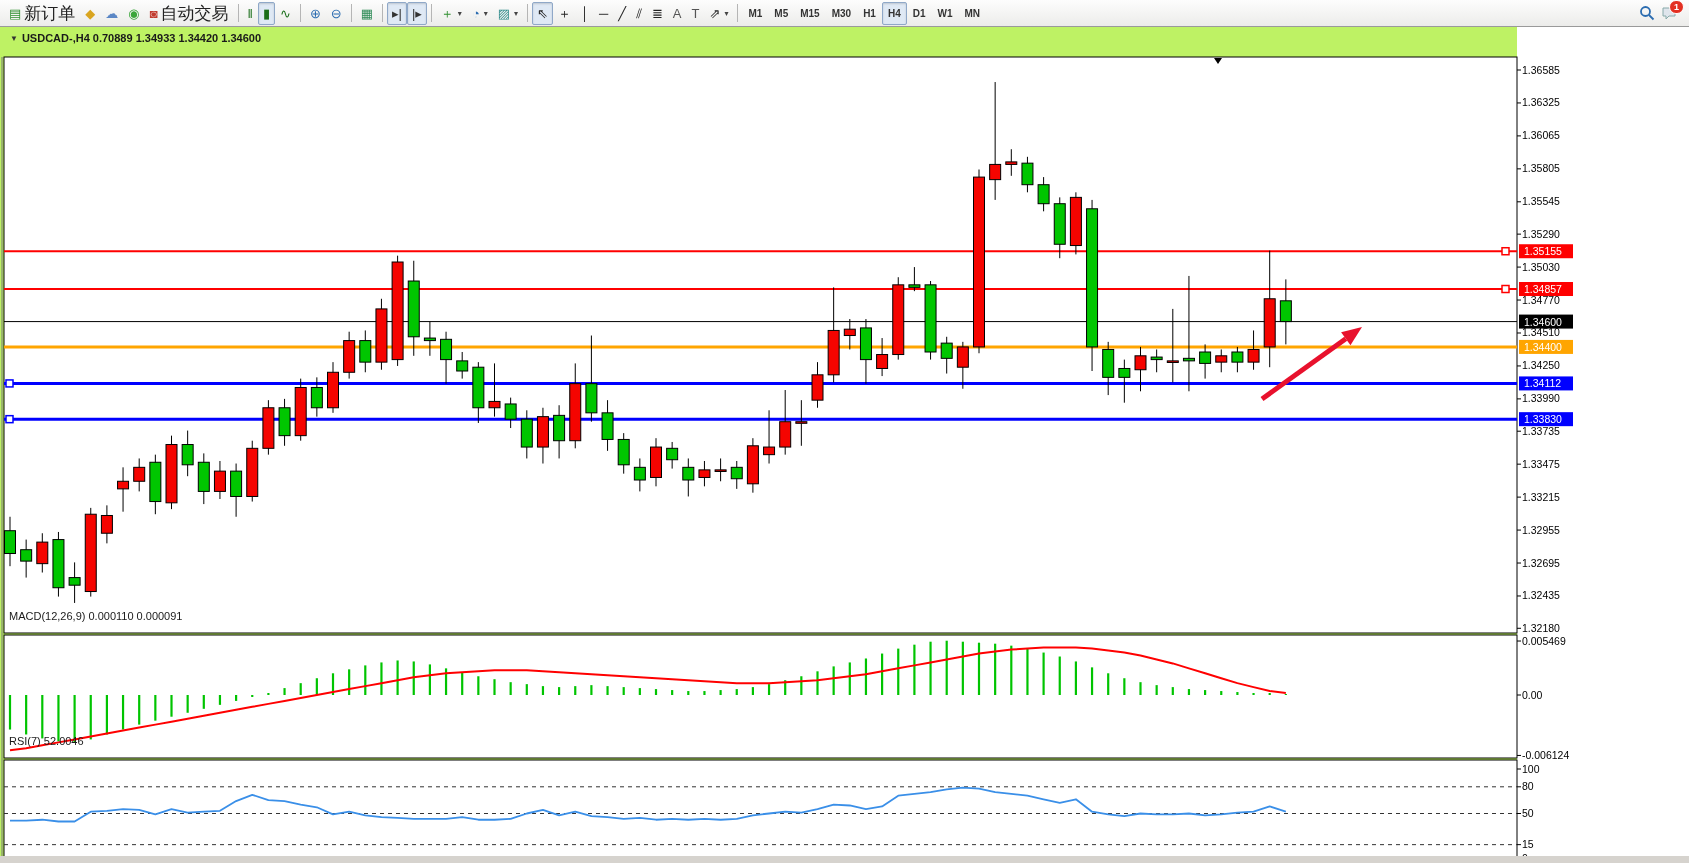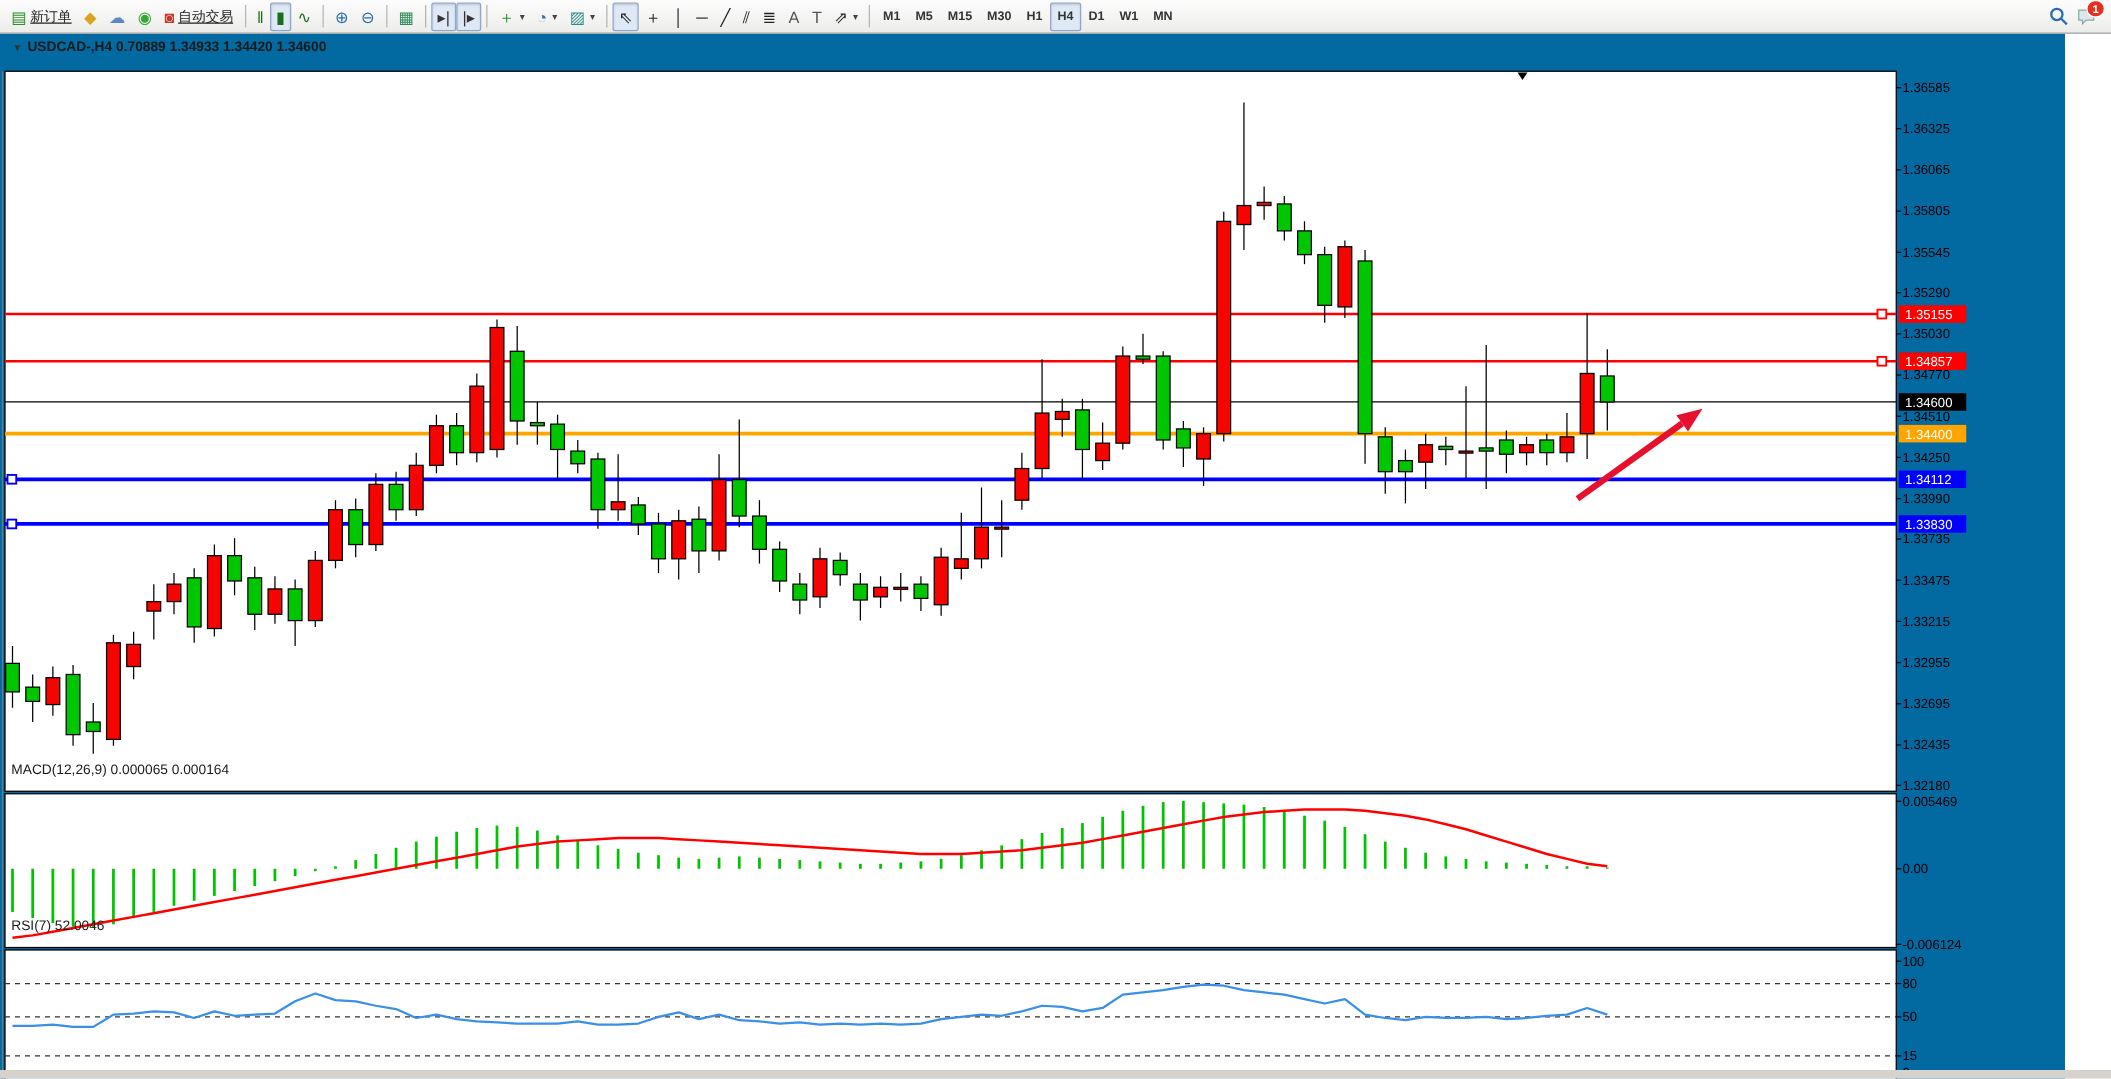--- a/index.html
+++ b/index.html
@@ -8,21 +8,21 @@
   
   #toolbar{position:absolute;left:0;top:0;width:1689px;height:27px;
     background:linear-gradient(#fdfdfd,#ececea);border-bottom:1px solid #9a9a9a;
     display:flex;align-items:center;padding-left:4px;box-sizing:border-box;z-index:10;}
   .tb-sep{width:1px;height:18px;background:#b5b5b5;margin:0 4px;flex:0 0 auto;}
   .tb-btn{display:inline-flex;align-items:center;gap:3px;height:21px;padding:0 4px;
     border:1px solid transparent;border-radius:2px;font-size:12px;color:#222;
     cursor:default;flex:0 0 auto;white-space:nowrap;}
   .tb-btn.pressed{border-color:#8fa8c8;background:#dfe9f5;box-shadow:inset 0 1px 2px rgba(0,0,0,.15);}
   .tb-glyph{font-size:13px;line-height:1;}
-  .tb-label{font-size:11px;text-decoration:underline;}
+  .tb-label{font-size:17px;}
   .tb-dd{font-size:8px;color:#444;margin-left:1px;}
   .tb-tf{font-size:10px;font-weight:bold;color:#333;padding:0 5px;}
   #tb-right{margin-left:auto;display:flex;align-items:center;gap:6px;padding-right:10px;}
   .badge{position:absolute;right:-5px;top:-5px;background:#e33022;color:#fff;border-radius:8px;
     font-size:9px;font-weight:bold;padding:1px 4px;border:1px solid #fff;}
   
   .ovl{position:absolute;z-index:5;font-size:11px;color:#1a1a1a;}
   #symbol-title{left:10px;top:32px;font-weight:bold;display:flex;align-items:center;gap:4px;}
   #symbol-title .tri{font-size:8px;color:#333;}
   #macd-label{left:9px;top:610px;font-size:11px;}
@@ -138,21 +138,21 @@
       <span style="display:inline-block;position:relative;width:16px;height:16px;"><svg width="16" height="16">
           <circle cx="6.5" cy="6.5" r="4.5" fill="none" stroke="#2b6cb0" stroke-width="1.8"></circle>
           <line x1="10" y1="10" x2="14.5" y2="14.5" stroke="#2b6cb0" stroke-width="1.8"></line>
         </svg></span>
       <span style="display:inline-block;position:relative;width:18px;height:16px;"><svg width="18" height="16">
           <path d="M2 3 h12 v8 h-6 l-3 3 v-3 h-3 z" fill="#dfe5ec" stroke="#8aa"></path>
         </svg><span class="badge">1</span></span>
     </div>
   </div>
 
-<div style="position:absolute;left:0;top:27px;width:1652px;height:836px;background:#0369a1;">
+<div style="position:absolute;left:0;top:27px;width:1517px;height:836px;background:#bef264;">
   <svg id="chart-svg" width="1689" height="863" xmlns="http://www.w3.org/2000/svg">
       <g>
         <rect x="4" y="30" width="1513" height="576" fill="#fff" stroke="#000" stroke-width="1"></rect>
         <rect x="4" y="608" width="1513" height="123" fill="#fff" stroke="#000" stroke-width="1"></rect>
         <rect x="4" y="733" width="1513" height="106" fill="#fff" stroke="#000" stroke-width="1"></rect>
         <line x1="2" y1="30" x2="2" y2="839" stroke="#777" stroke-width="1"></line>
       </g>
       <g>
         <line x1="1517" y1="43" x2="1521" y2="43" stroke="#000"></line>
         <text x="1522" y="46.5" font-size="10.5" fill="#000" text-anchor="start" font-family="Liberation Sans, sans-serif">1.36585</text>
@@ -531,16 +531,16 @@
         <line x1="1262" y1="372" x2="1345.76931317097" y2="311.6860945169015" stroke="#e8112d" stroke-width="5"></line>
         <polygon points="1362,300 1350.4437509777306,318.17836924851343 1341.0948753642094,305.1938197852896" fill="#e8112d"></polygon>
       </g>
     </svg>
 </div>
 
 <span class="ovl" id="symbol-title">
   <span class="tri">▼</span>
   <span>USDCAD-,H4  0.70889 1.34933 1.34420 1.34600</span>
 </span>
-<span class="ovl" id="macd-label">MACD(12,26,9) 0.000065 0.000164</span>
+<span class="ovl" id="macd-label">MACD(12,26,9) 0.000110 0.000091</span>
 <span class="ovl" id="rsi-label">RSI(7) 52.0046</span>
 
 <div id="bottom-strip"></div>
 
 </body></html>

